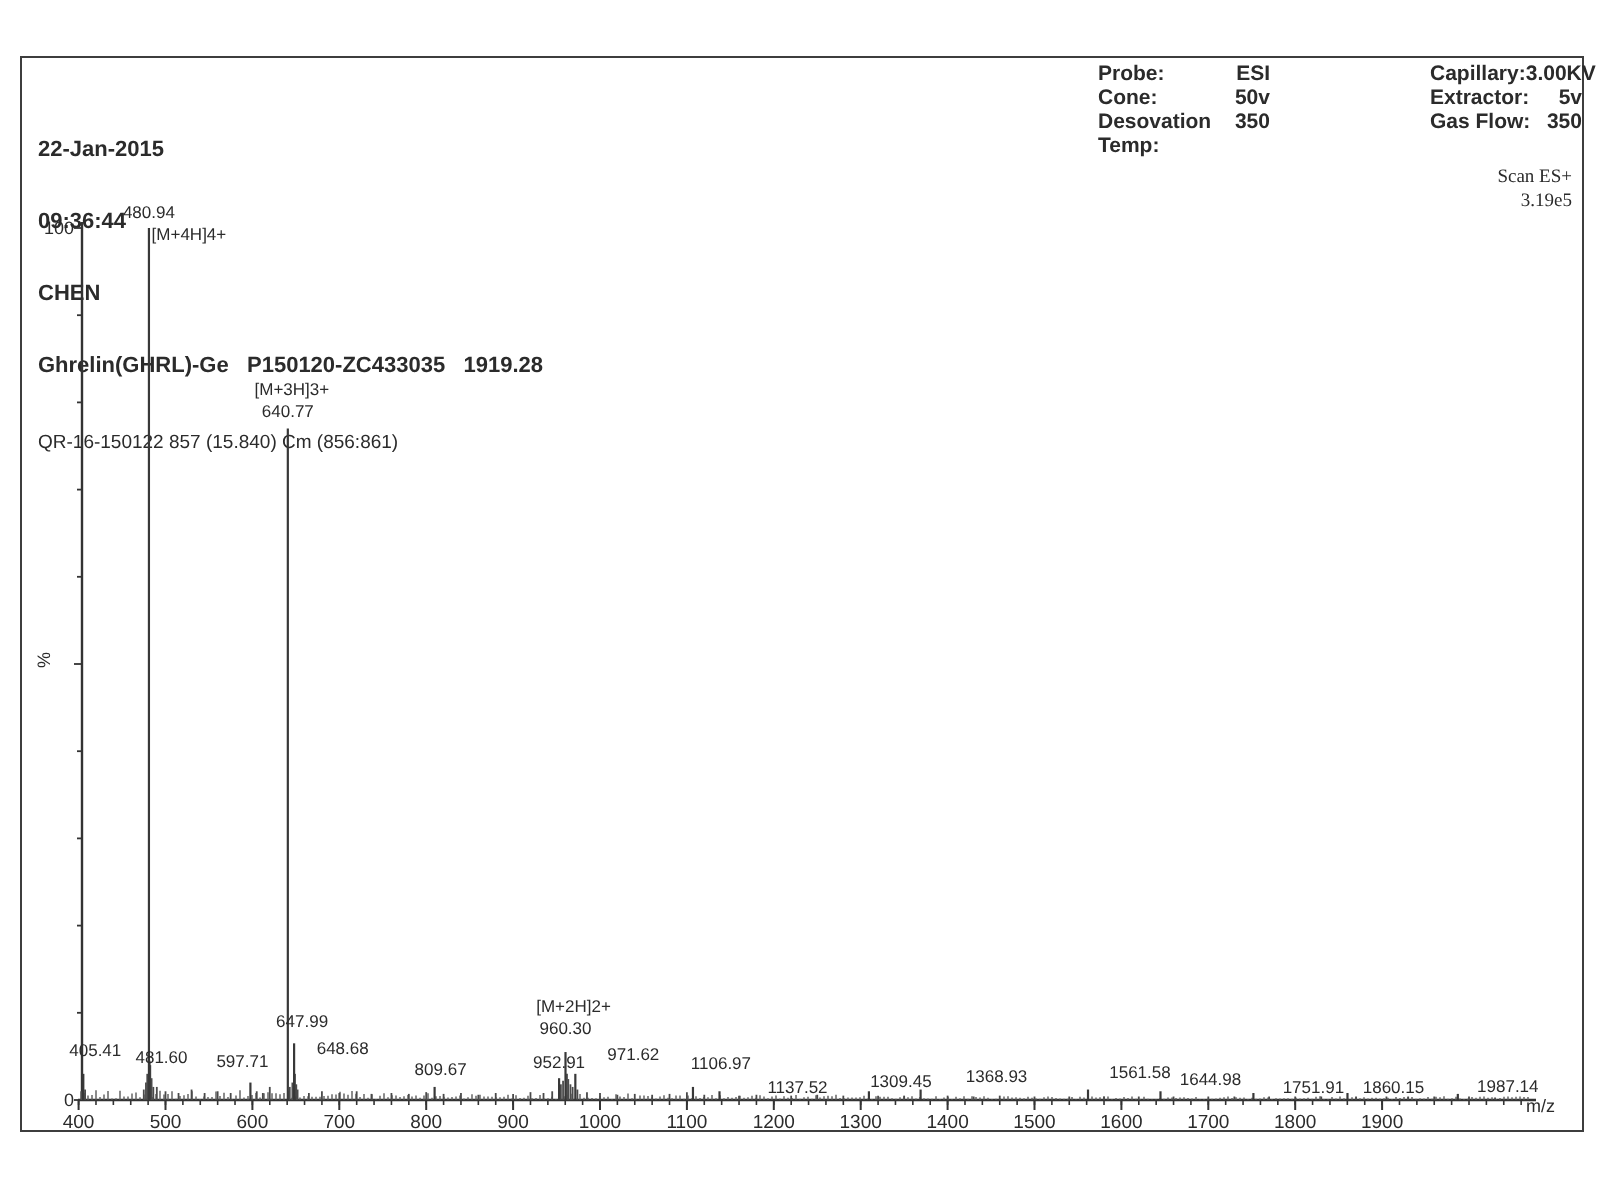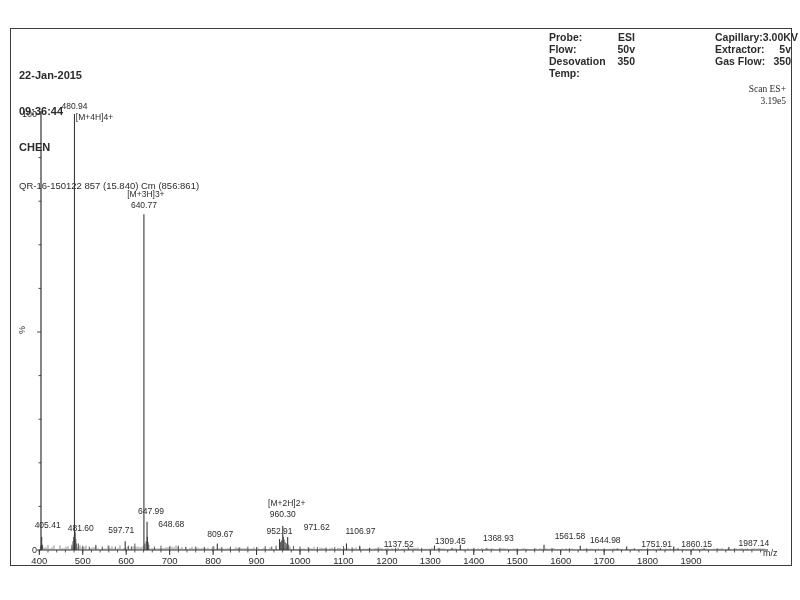--- a/index.html
+++ b/index.html
@@ -23,30 +23,31 @@
 </style>
 </head>
 <body>
 
 <div class="page">
 
   <div class="hdr-left">
     <div>22-Jan-2015</div>
     <div>09:36:44</div>
     <div>CHEN</div>
+    <div>Ghrelin(GHRL)-Ge   P150120-ZC433035   1919.28</div>
     <div class="scanline">QR-16-150122 857 (15.840) Cm (856:861)</div>
   </div>
 
   <div class="pgroup left">
     <div class="prow">
       <span>Probe:</span>
       <span>ESI</span>
     </div>
     <div class="prow">
-      <span>Flow:</span>
+      <span>Cone:</span>
       <span>50v</span>
     </div>
     <div class="prow">
       <span>Desovation Temp:</span>
       <span>350</span>
     </div>
   </div>
 
   <div class="pgroup right">
     <div class="prow">

